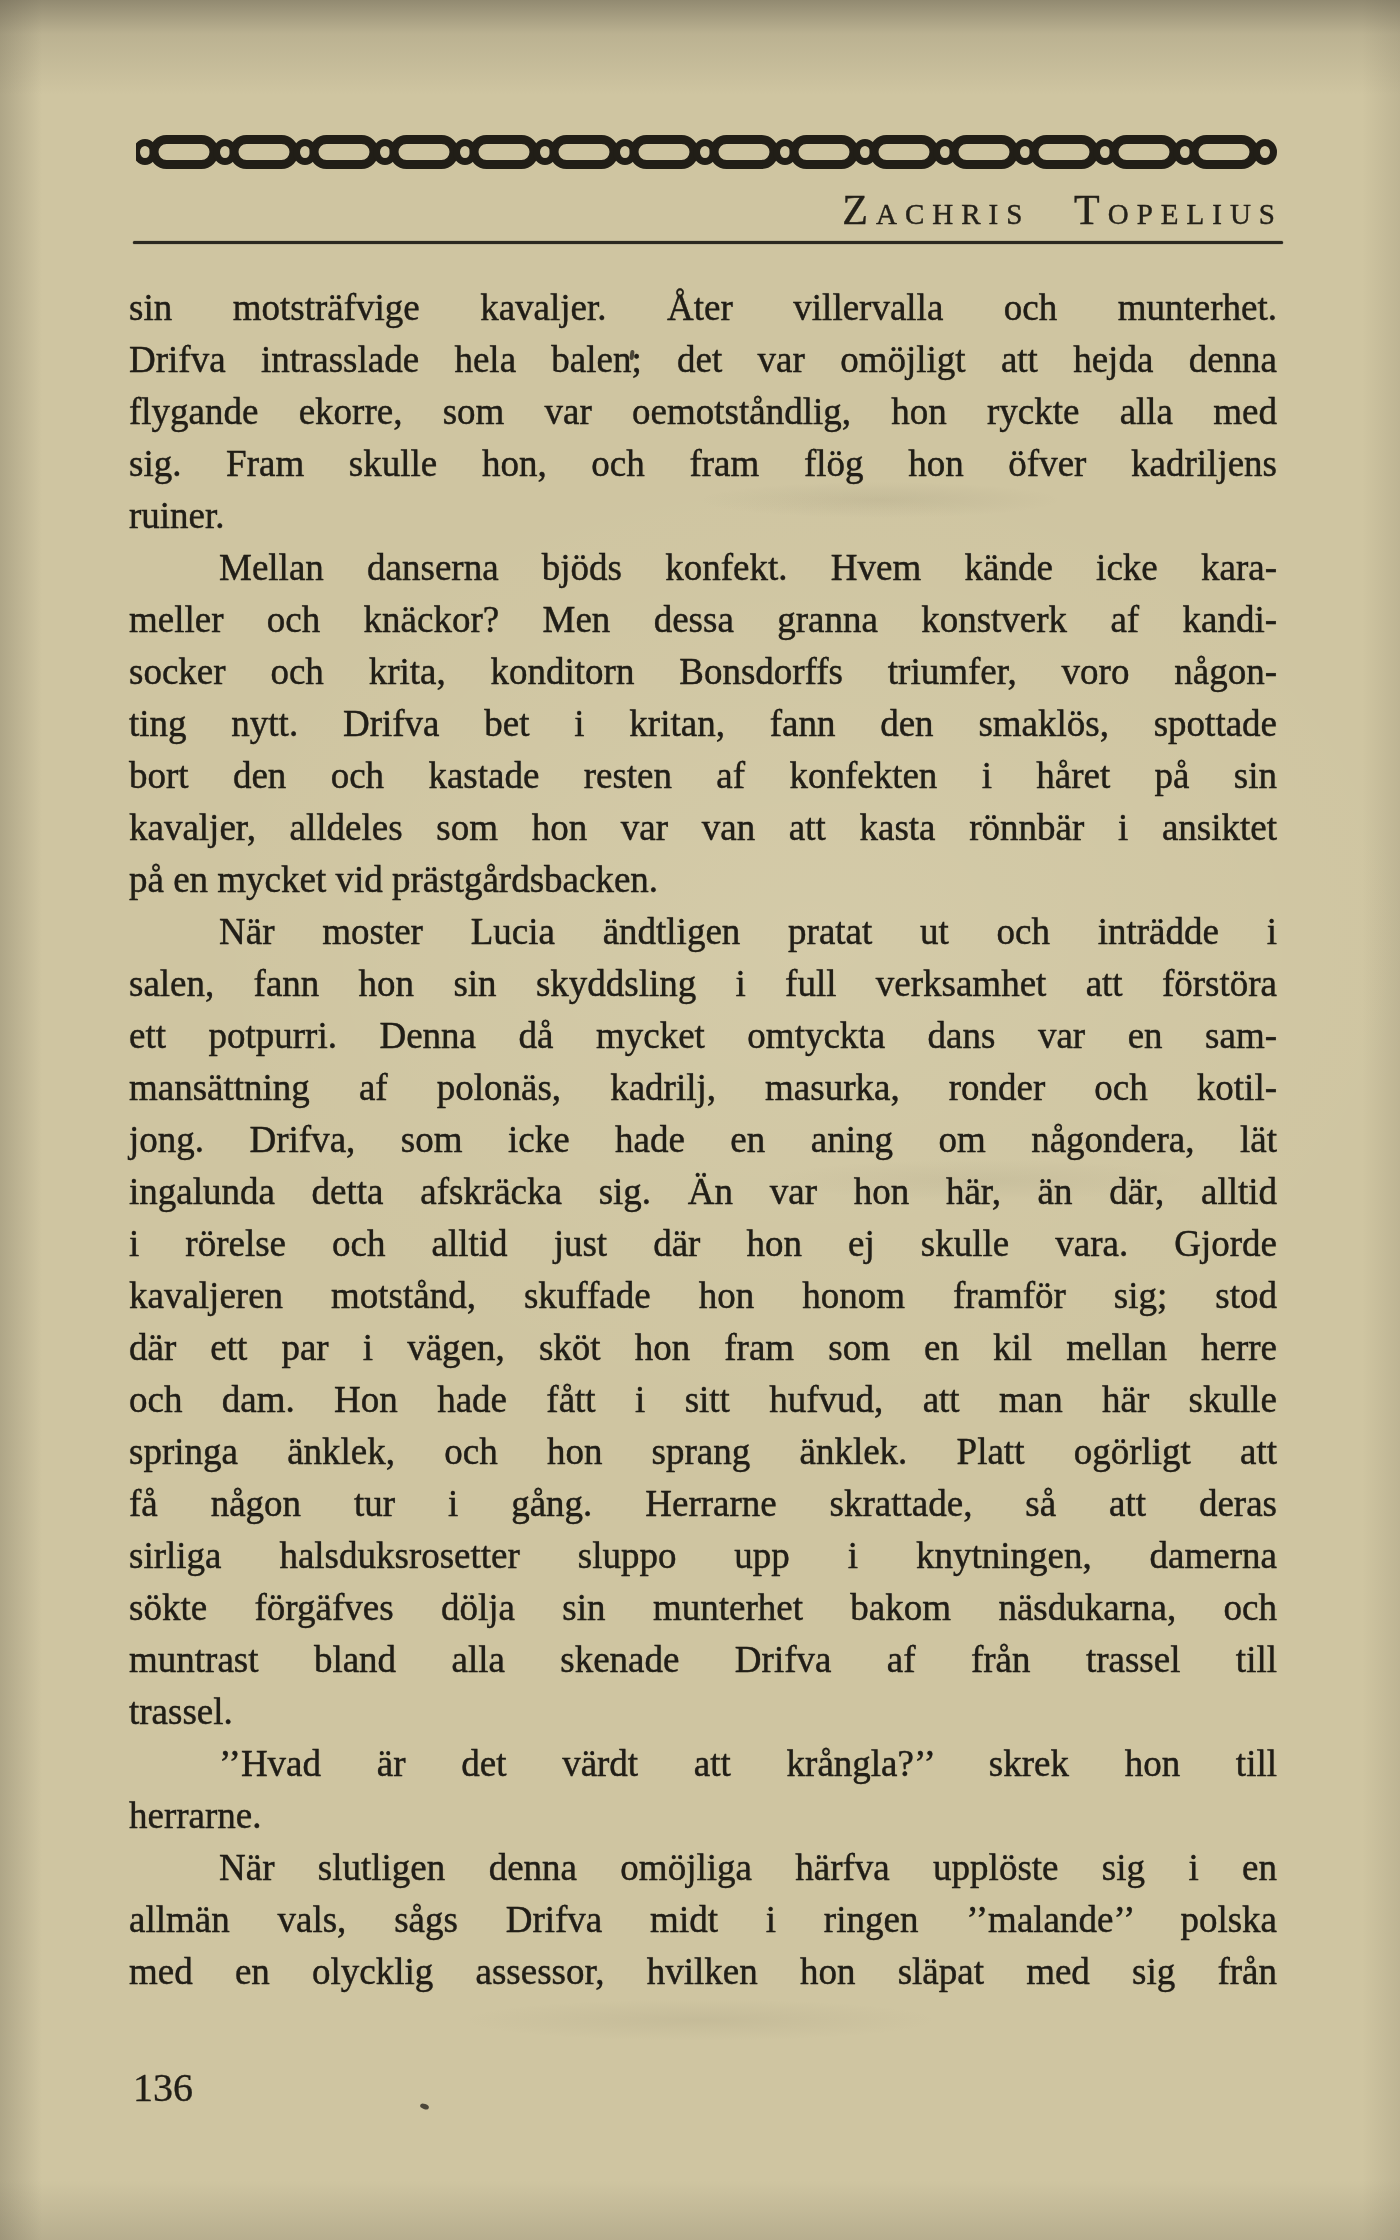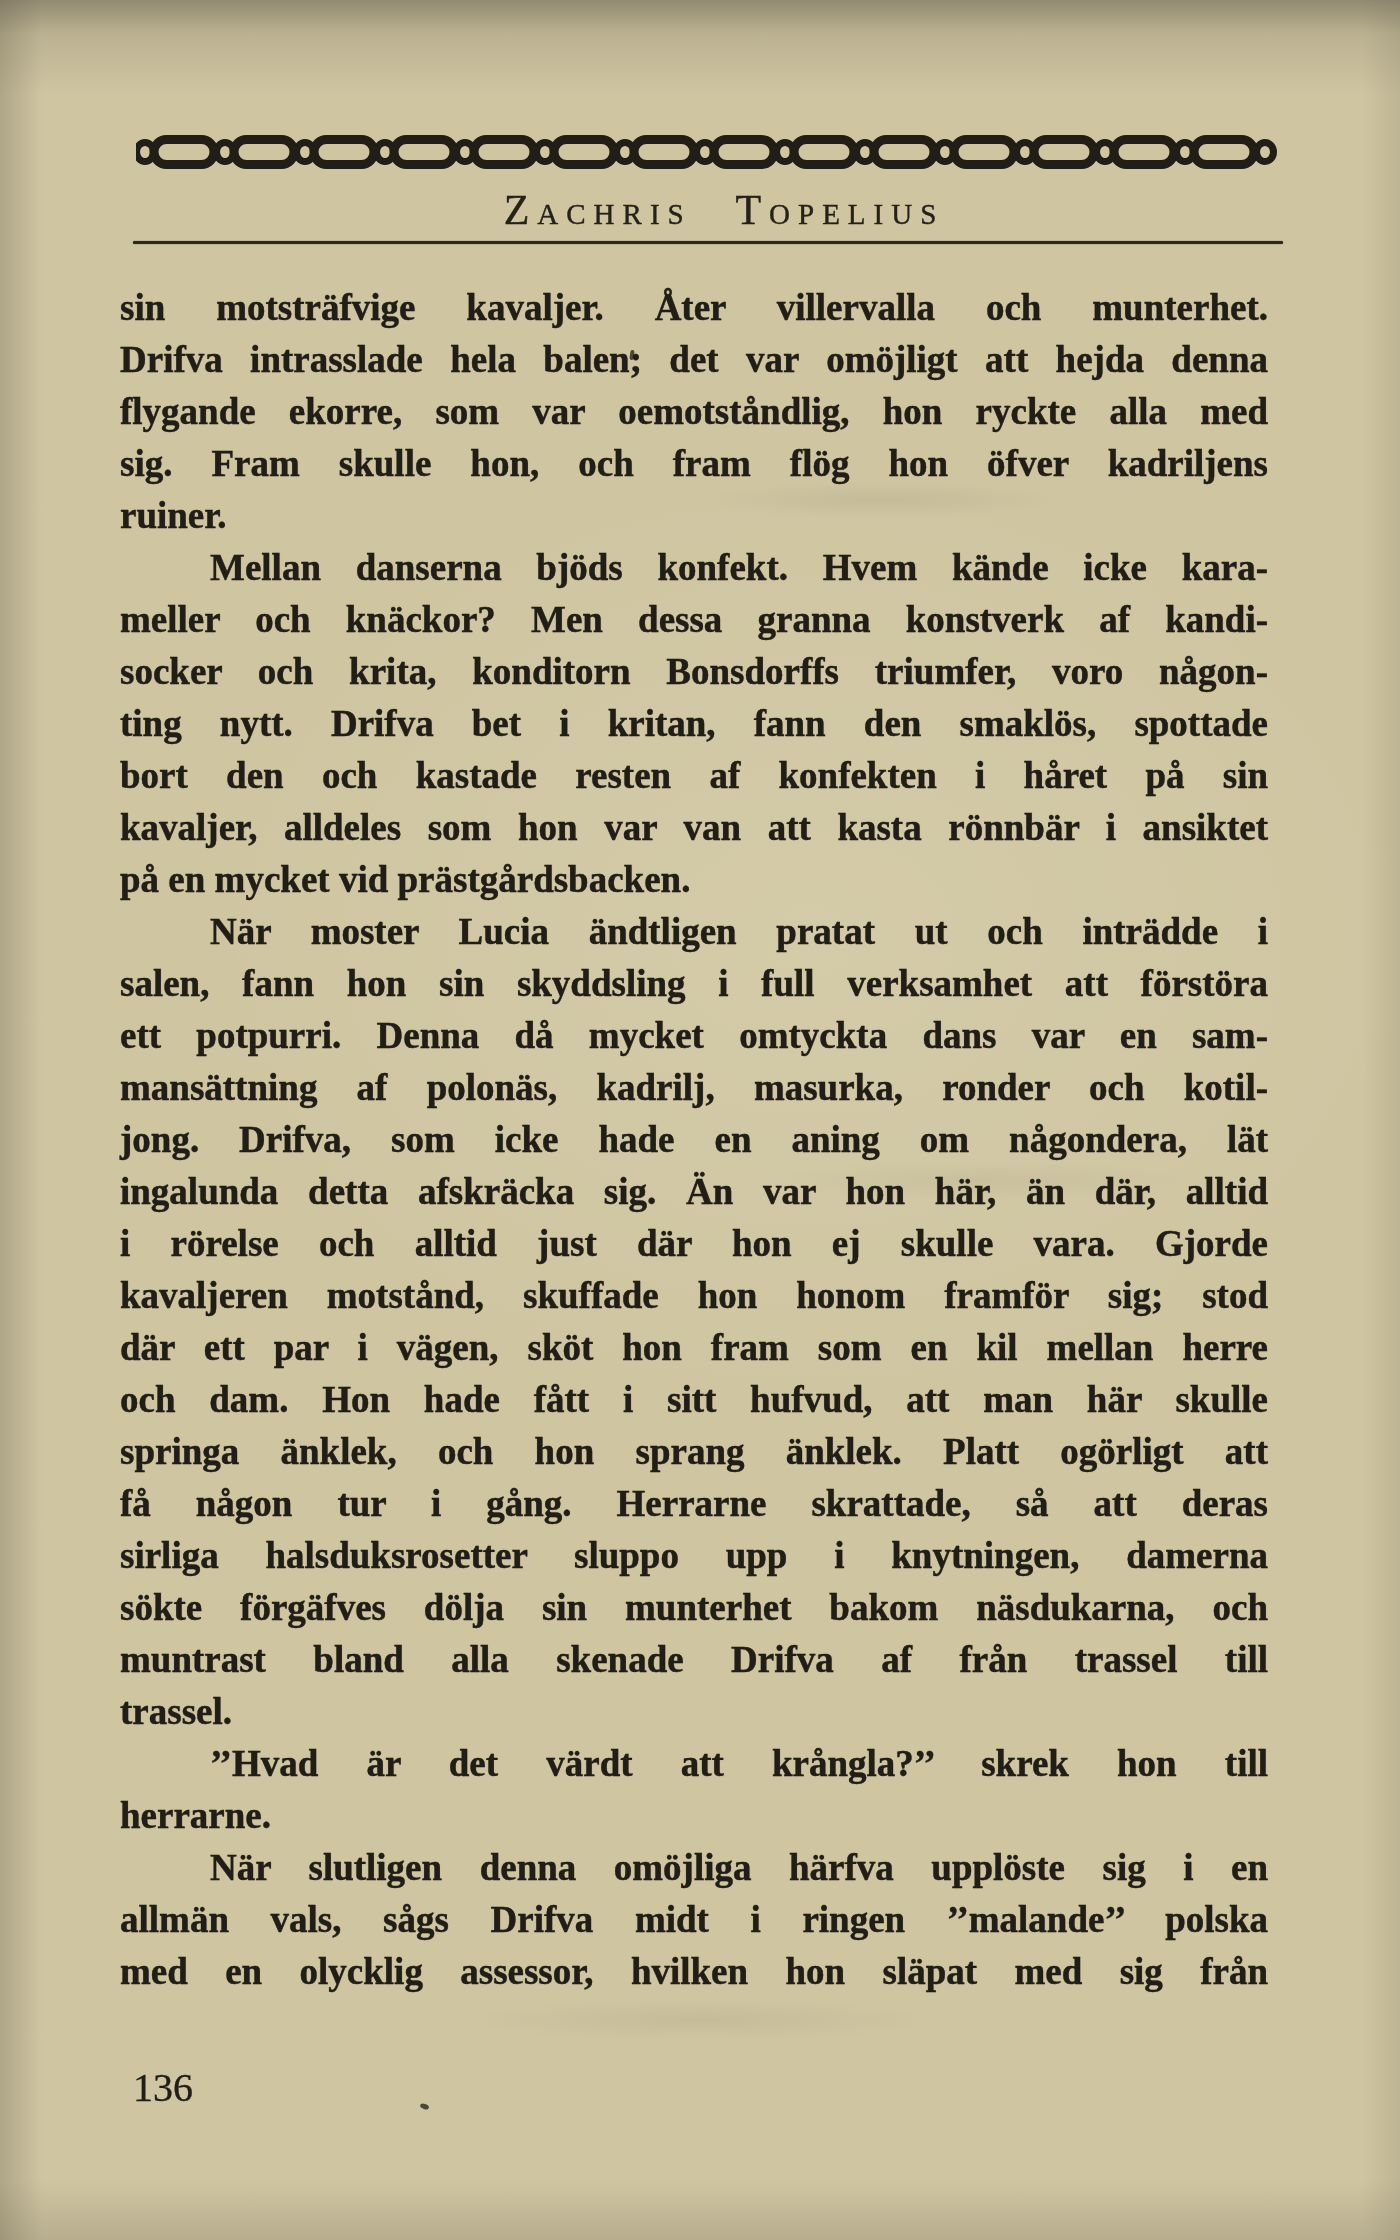--- a/index.html
+++ b/index.html
@@ -28,24 +28,24 @@
     position: absolute;
     left: 136px;
     top: 134px;
     width: 1150px;
     height: 36px;
   }
 
   
   .author-head {
     position: absolute;
-    left: 150px;
+    left: 135px;
     top: 186px;
     width: 1148px;
-    text-align: center;
+    text-align: right;
     font-size: 42px;
     font-variant: small-caps;
     letter-spacing: 8px;
     word-spacing: 26px;
     color: #25221a;
     -webkit-text-stroke: 0.4px #25221a;
     white-space: nowrap;
   }
 
   
@@ -56,29 +56,28 @@
     width: 1150px;
     height: 3px;
     background: #2b2820;
     border-radius: 2px;
     box-shadow: 0 0 1px #2b2820;
   }
 
   
   .text-block {
     position: absolute;
-    left: 120px;
+    left: 129px;
     top: 282px;
     width: 1148px;
     color: #211e17;
     font-size: 37px;
     line-height: 52px;
     -webkit-text-stroke: 0.35px #211e17;
     text-shadow: 0 0 0.8px rgba(33,30,23,0.45);
-    font-weight: bold;
   }
   .line {
     text-align: justify;
     text-align-last: justify;
     white-space: normal;
   }
   .line.last-line {
     text-align-last: left;
   }
   .line.indent {

